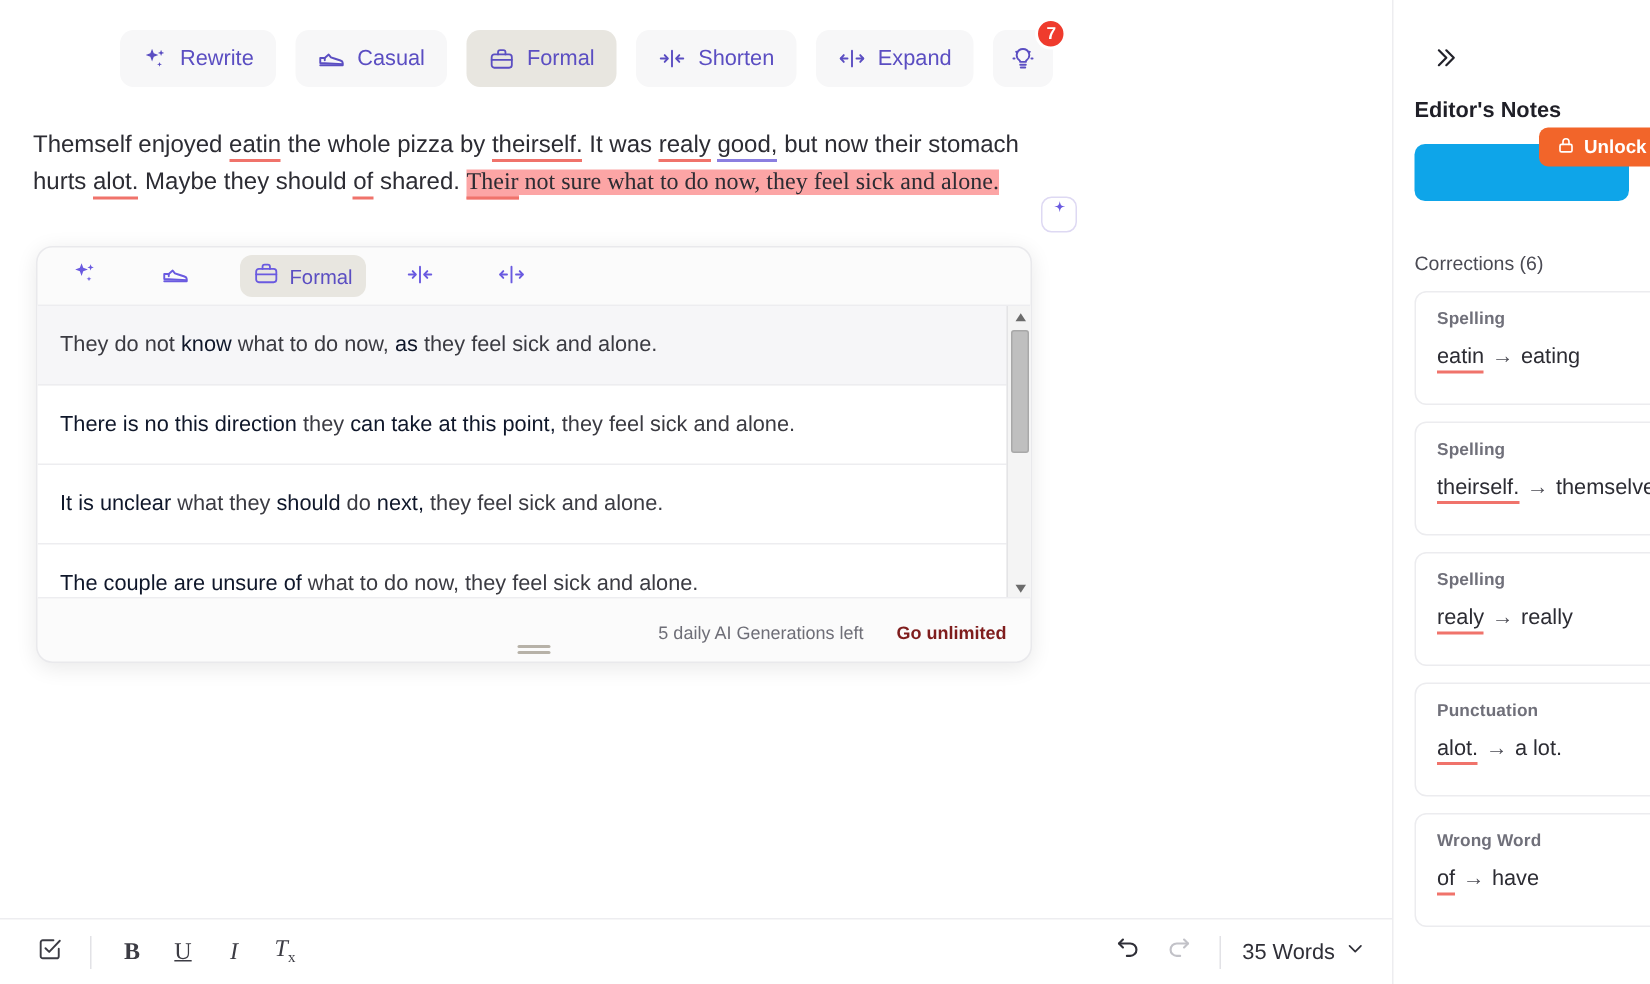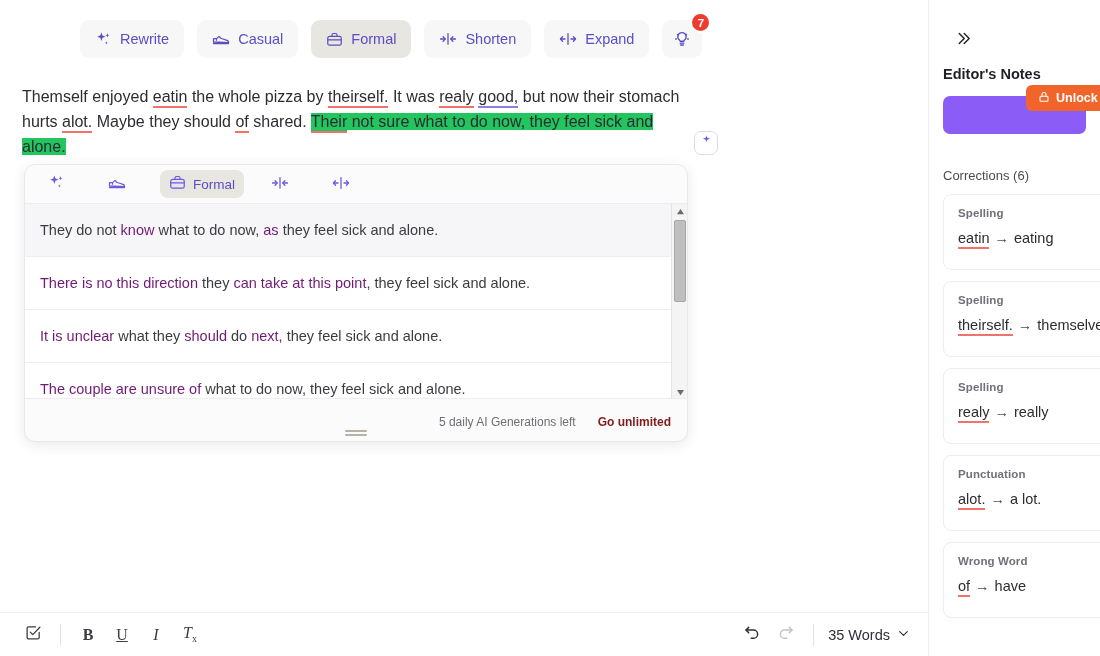--- a/index.html
+++ b/index.html
@@ -36,21 +36,21 @@
     border: 2px solid #fff;
   }
 
   
   .doc-text {
     position: absolute; left: 22px; top: 84px; width: 660px;
     font-size: 16px; line-height: 25px; color: #2c2c33;
   }
   .u-red { border-bottom: 2px solid #f0736b; padding-bottom:1px; }
   .u-blue { border-bottom: 2px solid #8b7fe0; padding-bottom:1px; }
-  .sel { background: #22c55e; }
+  .sel { background: #fca5a5; font-family: Liberation Serif, serif; }
 
   
   .sparkle-float {
     position: absolute; left: 694px; top: 131px;
     width: 24px; height: 24px; border-radius: 7px;
     background: #fff; border: 1px solid #ded9f3;
     display: flex; align-items: center; justify-content: center;
     cursor: pointer;
   }
 
@@ -88,21 +88,21 @@
     overflow: hidden;
   }
   .sugg-list { width: 648px; }
   .sugg {
     font-size: 14.5px; color: #3b3b42;
     padding: 16px 16px 16px 15px;
     border-bottom: 1px solid #ededf0;
     cursor: pointer; line-height: 20px;
   }
   .sugg:first-child { background: #f6f6f8; }
-  .hl { color: #701a75; }
+  .hl { color: #0f172a; }
 
   
   .sb {
     position: absolute; right: 0; top: 0;
     width: 16px; height: 196px;
     background: #f4f4f4; border-left: 1px solid #e4e4e6;
   }
   .sb-arrow {
     width: 16px; height: 15px; display:flex;
     align-items:center; justify-content:center; cursor:pointer;
@@ -168,21 +168,21 @@
     display:flex; align-items:center; justify-content:center;
     background:none; border:none; cursor:pointer; color:#22222a;
     font-size: 17px; line-height: 1;
   }
   .sb-title {
     margin: 14px 0 0 14px; font-size: 14.5px;
     font-weight: bold; color: #1f1f27;
   }
   .promo-card {
     margin: 14px 14px 0 14px; height: 38px;
-    background: #8b5cf6; border-radius: 7px;
+    background: #0ea5e9; border-radius: 7px;
     position: relative; overflow: visible;
   }
   .promo-btn {
     position: absolute; left: 83px; top: -11px;
     height: 26px; padding: 0 12px;
     display:flex; align-items:center; gap:6px;
     background: #f2652a; color:#fff; border:none;
     border-radius: 6px; font-size: 12.5px; font-weight: bold;
     white-space: nowrap; cursor: pointer;
     font-family: "Liberation Sans", sans-serif;

